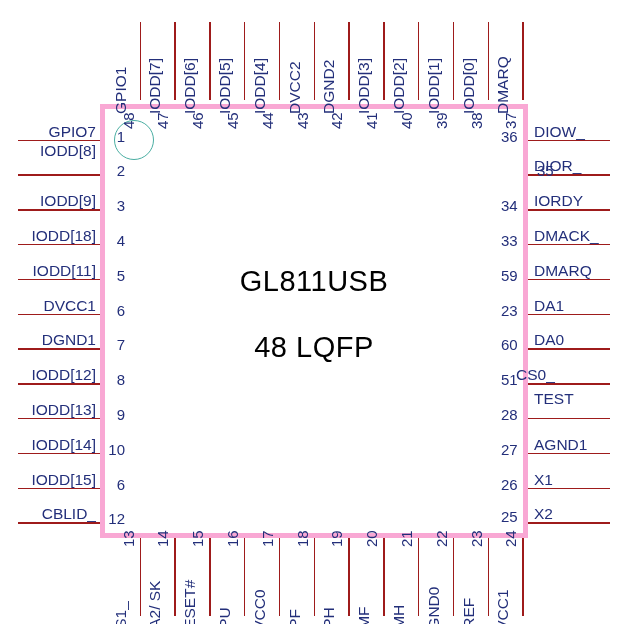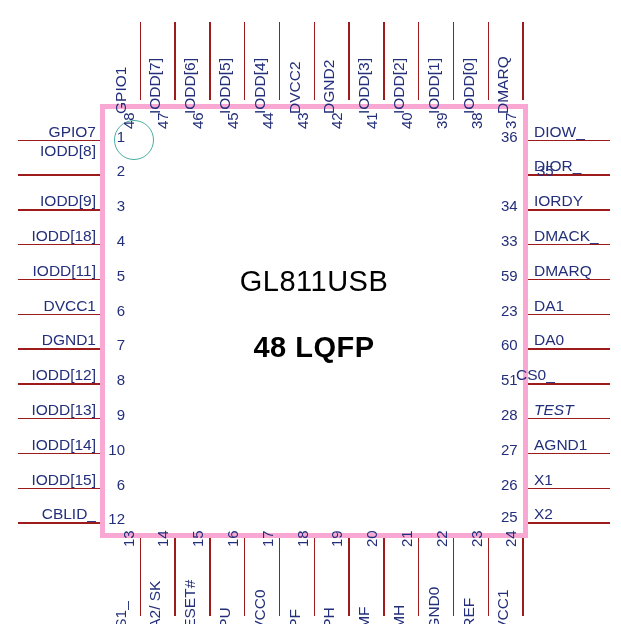--- a/index.html
+++ b/index.html
@@ -17,21 +17,21 @@
     border:5px solid #f9a8d4;
     box-sizing:border-box;
     background:#ffffff;
   }
   .chip-text{
     position:absolute;left:0;right:0;text-align:center;
     color:#000000;font-size:29px;letter-spacing:0.5px;
     font-family:"Liberation Sans", sans-serif;
   }
   .chip-text.l1{top:156px;}
-  .chip-text.l2{top:222px;font-weight:bold;}
+  .chip-text.l2{top:222px;}
 
   
   .pin1-marker{
     position:absolute;left:114px;top:120px;width:38px;height:38px;
     border:1.5px solid #4aaea2;border-radius:50%;
     background:transparent;
   }
 
   
   .lead{position:absolute;background:#9e1b1b;}
@@ -131,21 +131,21 @@
       <div class="pnum right" style="left: 501px; top: 301.5px;">23</div>
       <div class="pname right" style="left: 534px; top: 296.5px;">DA1</div>
       <div class="lead h" style="left: 528px; top: 348.3px;"></div>
       <div class="pnum right" style="left: 501px; top: 336.3px;">60</div>
       <div class="pname right" style="left: 534px; top: 331.3px;">DA0</div>
       <div class="lead h" style="left: 528px; top: 383.1px;"></div>
       <div class="pnum right" style="left: 501px; top: 371.1px;">51</div>
       <div class="pname right" style="left: 516px; top: 366.1px;">CS0_</div>
       <div class="lead h" style="left: 528px; top: 417.9px;"></div>
       <div class="pnum right" style="left: 501px; top: 405.9px;">28</div>
-      <div class="pname right" style="left: 534px; top: 401px; font-style: italic;">TEST</div>
+      <div class="pname right" style="left: 534px; top: 390px;">TEST</div>
       <div class="lead h" style="left: 528px; top: 452.7px;"></div>
       <div class="pnum right" style="left: 501px; top: 440.7px;">27</div>
       <div class="pname right" style="left: 534px; top: 435.7px;">AGND1</div>
       <div class="lead h" style="left: 528px; top: 487.5px;"></div>
       <div class="pnum right" style="left: 501px; top: 475.5px;">26</div>
       <div class="pname right" style="left: 534px; top: 470.5px;">X1</div>
       <div class="lead h" style="left: 528px; top: 522.3px;"></div>
       <div class="pnum right" style="left: 501px; top: 508px;">25</div>
       <div class="pname right" style="left: 534px; top: 505.3px;">X2</div>
       <div class="lead v" style="left: 139.5px; top: 22px;"></div>

